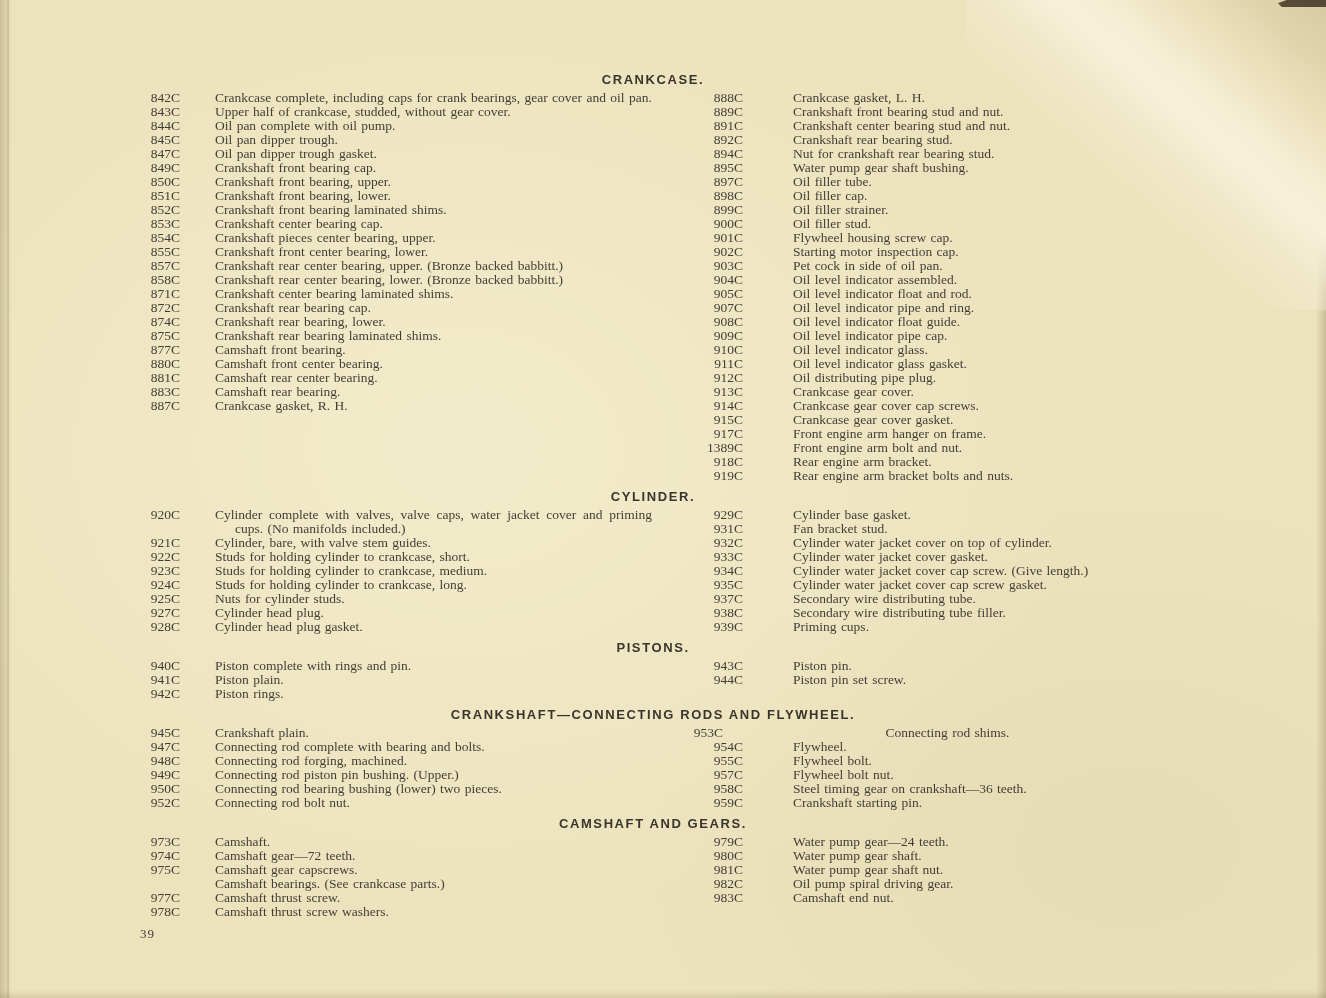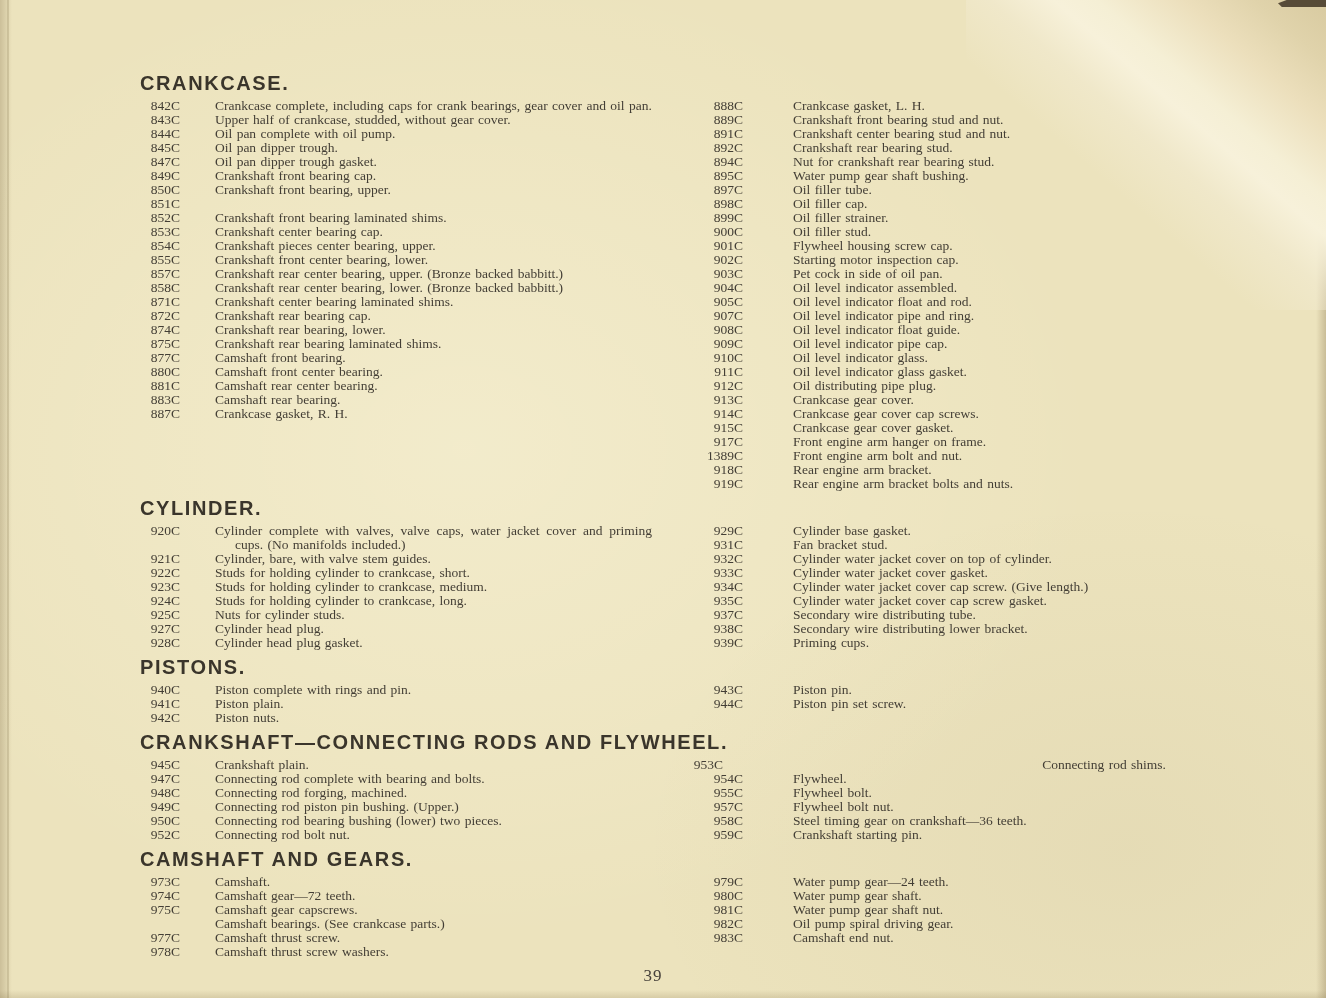--- a/index.html
+++ b/index.html
@@ -28,42 +28,42 @@
       #d8caa0 0%, #e0d3ab 10%, #ecdfbc 20%, #f5efd5 32%, #f7f1da 38%,
       rgba(243,236,212,0.55) 47%, rgba(240,231,200,0) 60%);}
   .fold-notch{position:absolute;top:0;right:0;width:48px;height:7px;opacity:.85;
     background:#3f3424;
     clip-path:polygon(0 45%, 18% 0, 100% 0, 100% 100%, 8% 100%);}
 
   .content{position:absolute;left:140px;top:72px;width:1026px;}
 
   .section-title{
     font-family:"Liberation Sans", sans-serif;
-    font-weight:700;font-size:20px;letter-spacing:1.6px;
-    color:#3a352b;margin:6px 0 4px 0;
+    font-weight:700;font-size:13px;letter-spacing:1.6px;
+    color:#3a352b;text-align:center;margin:6px 0 4px 0;
   }
   .section:first-child .section-title{margin-top:0;}
 
   .section-body{display:flex;align-items:flex-start;}
   .col{flex:none;}
   .col.left{width:512px;}
   .col.right{width:514px;}
 
   .row{display:flex;font-size:13.5px;line-height:14px;word-spacing:1px;}
   .num{flex:none;text-align:right;white-space:nowrap;}
   .col.left  .num{width:40px;}
   .col.left  .desc{margin-left:35px;width:424px;}
   .col.right .num{width:75px;padding-left:16px;}
   .col.right .desc{margin-left:50px;width:389px;}
   .desc{text-align:justify;text-indent:-20px;padding-left:20px;}
   .row.tight .num{width:55px;}
-  .row.tight .desc{margin-left:6px;width:auto;flex:1;text-align:right;}
+  .row.tight .desc{margin-left:6px;width:auto;flex:1;text-align:center;}
 
   .page-number{
-    text-align:center;font-size:17px;margin-top:7px;
+    font-size:13px;margin-top:7px;
     letter-spacing:1px;color:#45403a;
   }
 </style>
 </head>
 <body>
 
 <div class="sheet">
   <div class="edge-left"></div>
   <div class="crease-left"></div>
   <div class="edge-right"></div>
@@ -107,20 +107,21 @@
     <span class="desc">Crankshaft front bearing cap.</span>
   </div>
 
   <div class="row">
     <span class="num">850C</span>
     <span class="desc">Crankshaft front bearing, upper.</span>
   </div>
 
   <div class="row">
     <span class="num">851C</span>
+    <span class="desc">Crankshaft front bearing, lower.</span>
   </div>
 
   <div class="row">
     <span class="num">852C</span>
     <span class="desc">Crankshaft front bearing laminated shims.</span>
   </div>
 
   <div class="row">
     <span class="num">853C</span>
     <span class="desc">Crankshaft center bearing cap.</span>
@@ -411,21 +412,21 @@
     <span class="desc">Cylinder water jacket cover cap screw gasket.</span>
   </div>
 
   <div class="row">
     <span class="num">937C</span>
     <span class="desc">Secondary wire distributing tube.</span>
   </div>
 
   <div class="row">
     <span class="num">938C</span>
-    <span class="desc">Secondary wire distributing lower bracket.</span>
+    <span class="desc">Secondary wire distributing tube filler.</span>
   </div>
 
   <div class="row">
     <span class="num">939C</span>
     <span class="desc">Priming cups.</span>
   </div>
 </div>
     </div>
   </div>
 
@@ -438,21 +439,21 @@
     <span class="desc">Piston complete with rings and pin.</span>
   </div>
 
   <div class="row">
     <span class="num">941C</span>
     <span class="desc">Piston plain.</span>
   </div>
 
   <div class="row">
     <span class="num">942C</span>
-    <span class="desc">Piston nuts.</span>
+    <span class="desc">Piston rings.</span>
   </div>
 </div>
       <div class="col right">
   <div class="row">
     <span class="num">943C</span>
     <span class="desc">Piston pin.</span>
   </div>
 
   <div class="row">
     <span class="num">944C</span>

